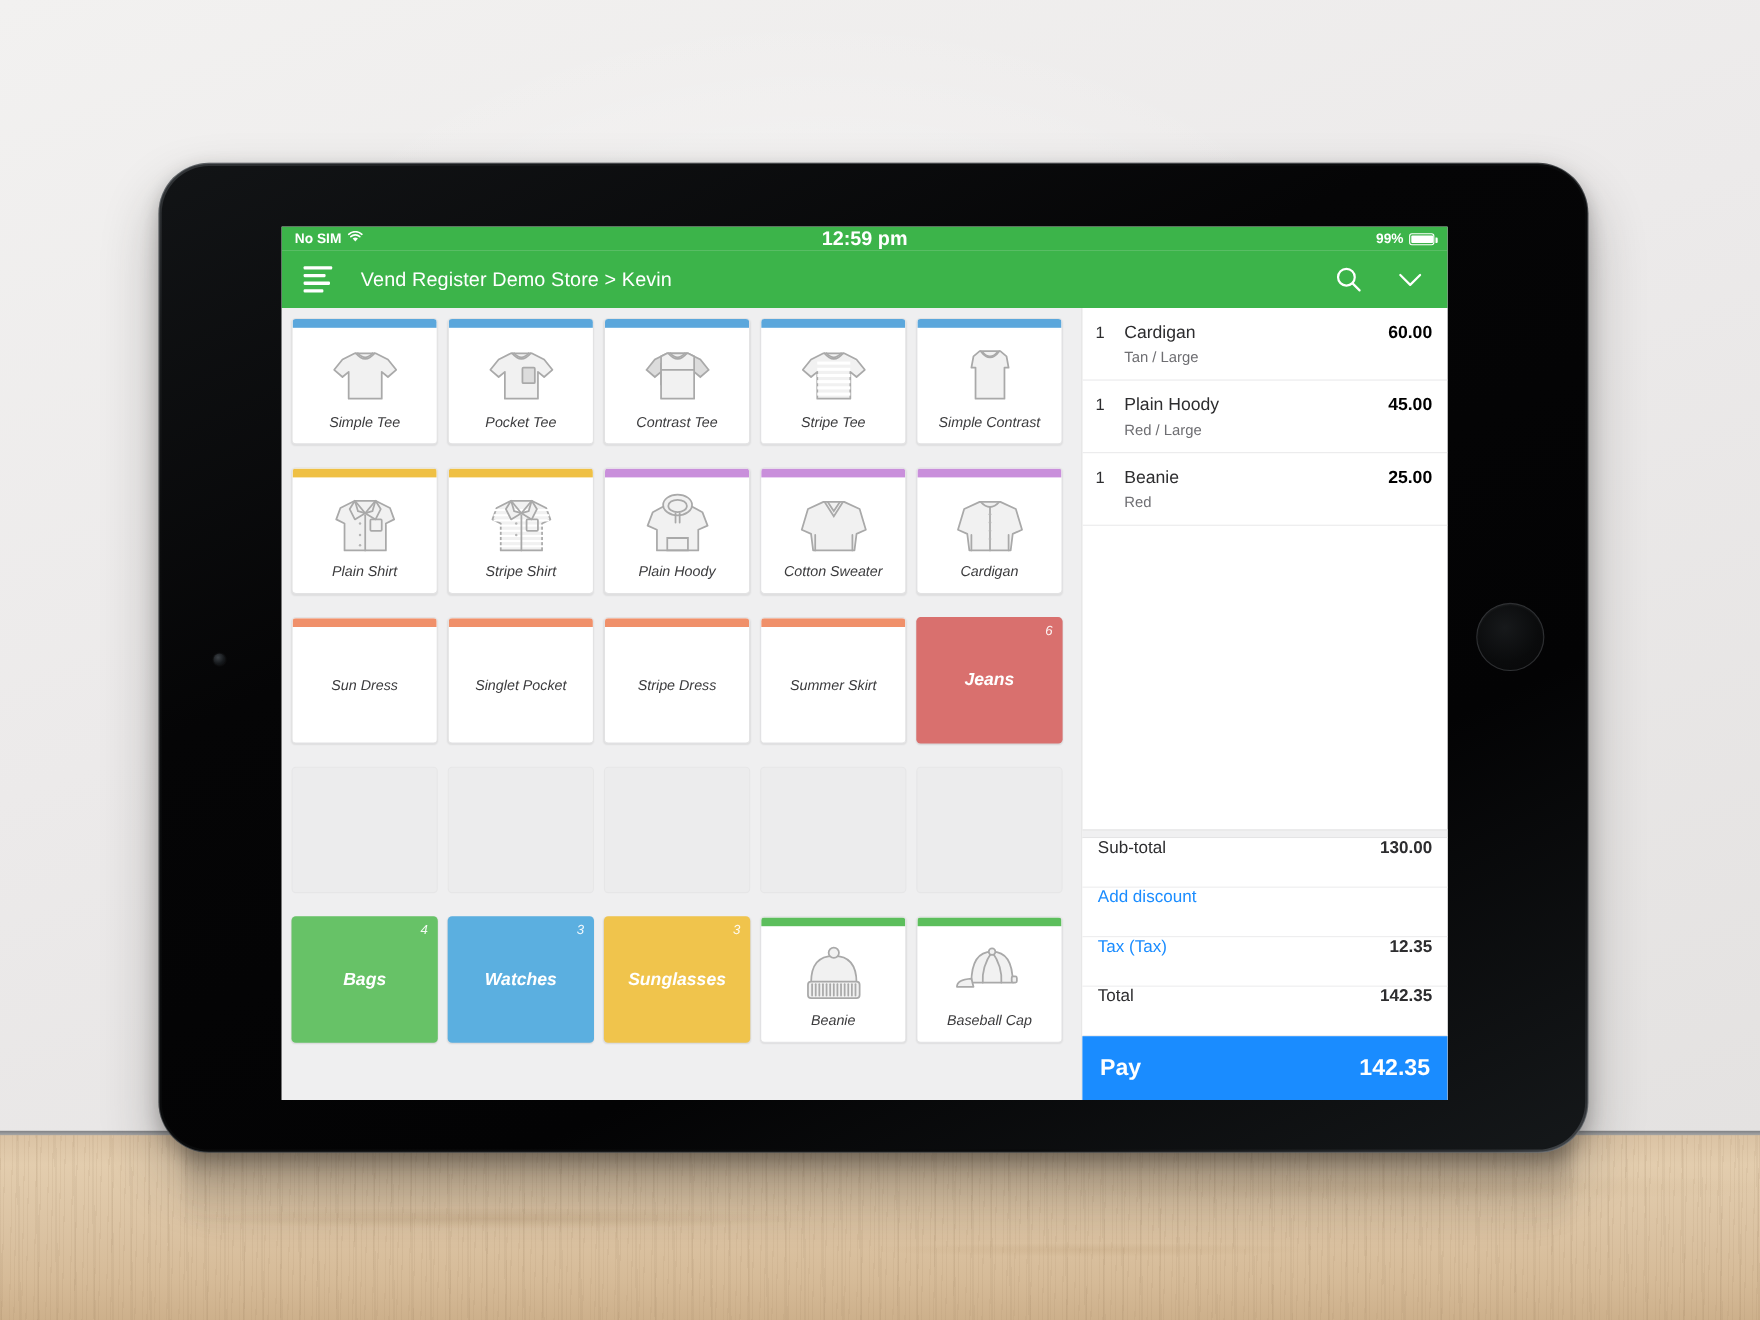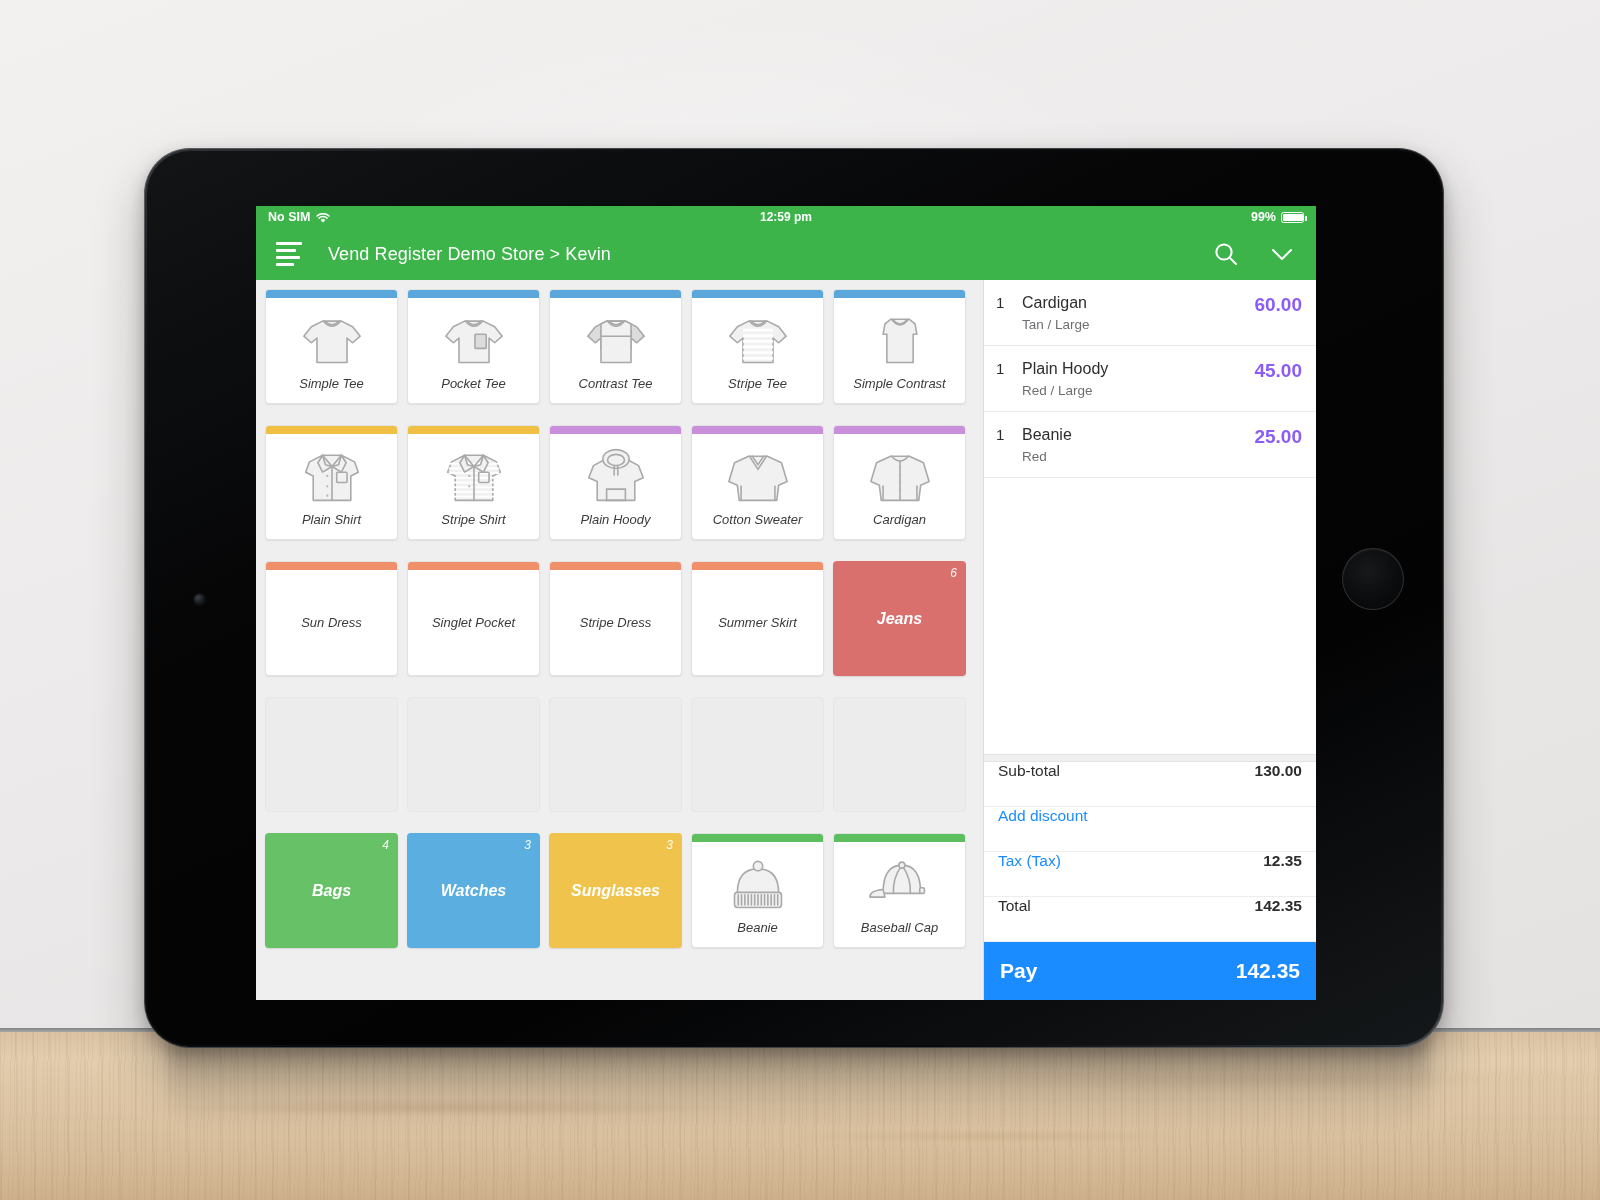--- a/index.html
+++ b/index.html
@@ -99,24 +99,24 @@
   }
 
   
   .statusbar {
     height: 22px; background: #3cb44a;
     display: flex; align-items: center;
     padding: 0 12px;
     color: #fff; font-size: 12.5px; font-weight: bold;
     position: relative;
   }
-  .sb-left { display: flex; align-items: flex-end; gap: 6px; }
+  .sb-left { display: flex; align-items: flex-start; gap: 6px; }
   .sb-center {
     position: absolute; left: 0; right: 0; text-align: center;
-    font-size: 12px; font-weight: bold; pointer-events: none;
+    font-size: 18px; font-weight: bold; pointer-events: none;
   }
   .sb-right { margin-left: auto; display: flex; align-items: center; gap: 5px; }
   .battery {
     width: 23px; height: 11px;
     border: 1.4px solid #fff; border-radius: 2.5px;
     position: relative; display: inline-block;
   }
   .battery::after {
     content: ""; position: absolute; right: -3.6px; top: 3px;
     width: 2px; height: 5px; background: #fff; border-radius: 0 1px 1px 0;
@@ -208,21 +208,21 @@
   .cart-items { flex: 1; overflow: hidden; }
   .cart-row {
     display: flex; align-items: flex-start;
     padding: 13px 14px 13px 12px;
     border-bottom: 1px solid #eaeaeb;
   }
   .ci-qty { width: 26px; font-size: 15px; color: #2d2d2f; flex: none; padding-top: 1px; }
   .ci-mid { flex: 1; min-width: 0; }
   .ci-name { font-size: 16px; color: #2d2d2f; line-height: 1.25; }
   .ci-var { font-size: 13.5px; color: #6e6e72; margin-top: 4px; }
-  .ci-price { font-size: 19px; color: #8b5cf6; font-weight: bold; padding-top: 1px; white-space: nowrap; }
+  .ci-price { font-size: 16px; color: #000000; font-weight: bold; padding-top: 1px; white-space: nowrap; }
 
   .cart-sep { height: 8px; background: #f0f0f1; border-top: 1px solid #e3e3e4; border-bottom: 1px solid #e3e3e4; }
 
   .totals { background: #fff; }
   .t-row {
     display: flex; align-items: flex-start; justify-content: space-between;
     padding: 0 14px; height: 45px;
     border-bottom: 1px solid #ededee;
     font-size: 15.5px; color: #2d2d2f;
   }

